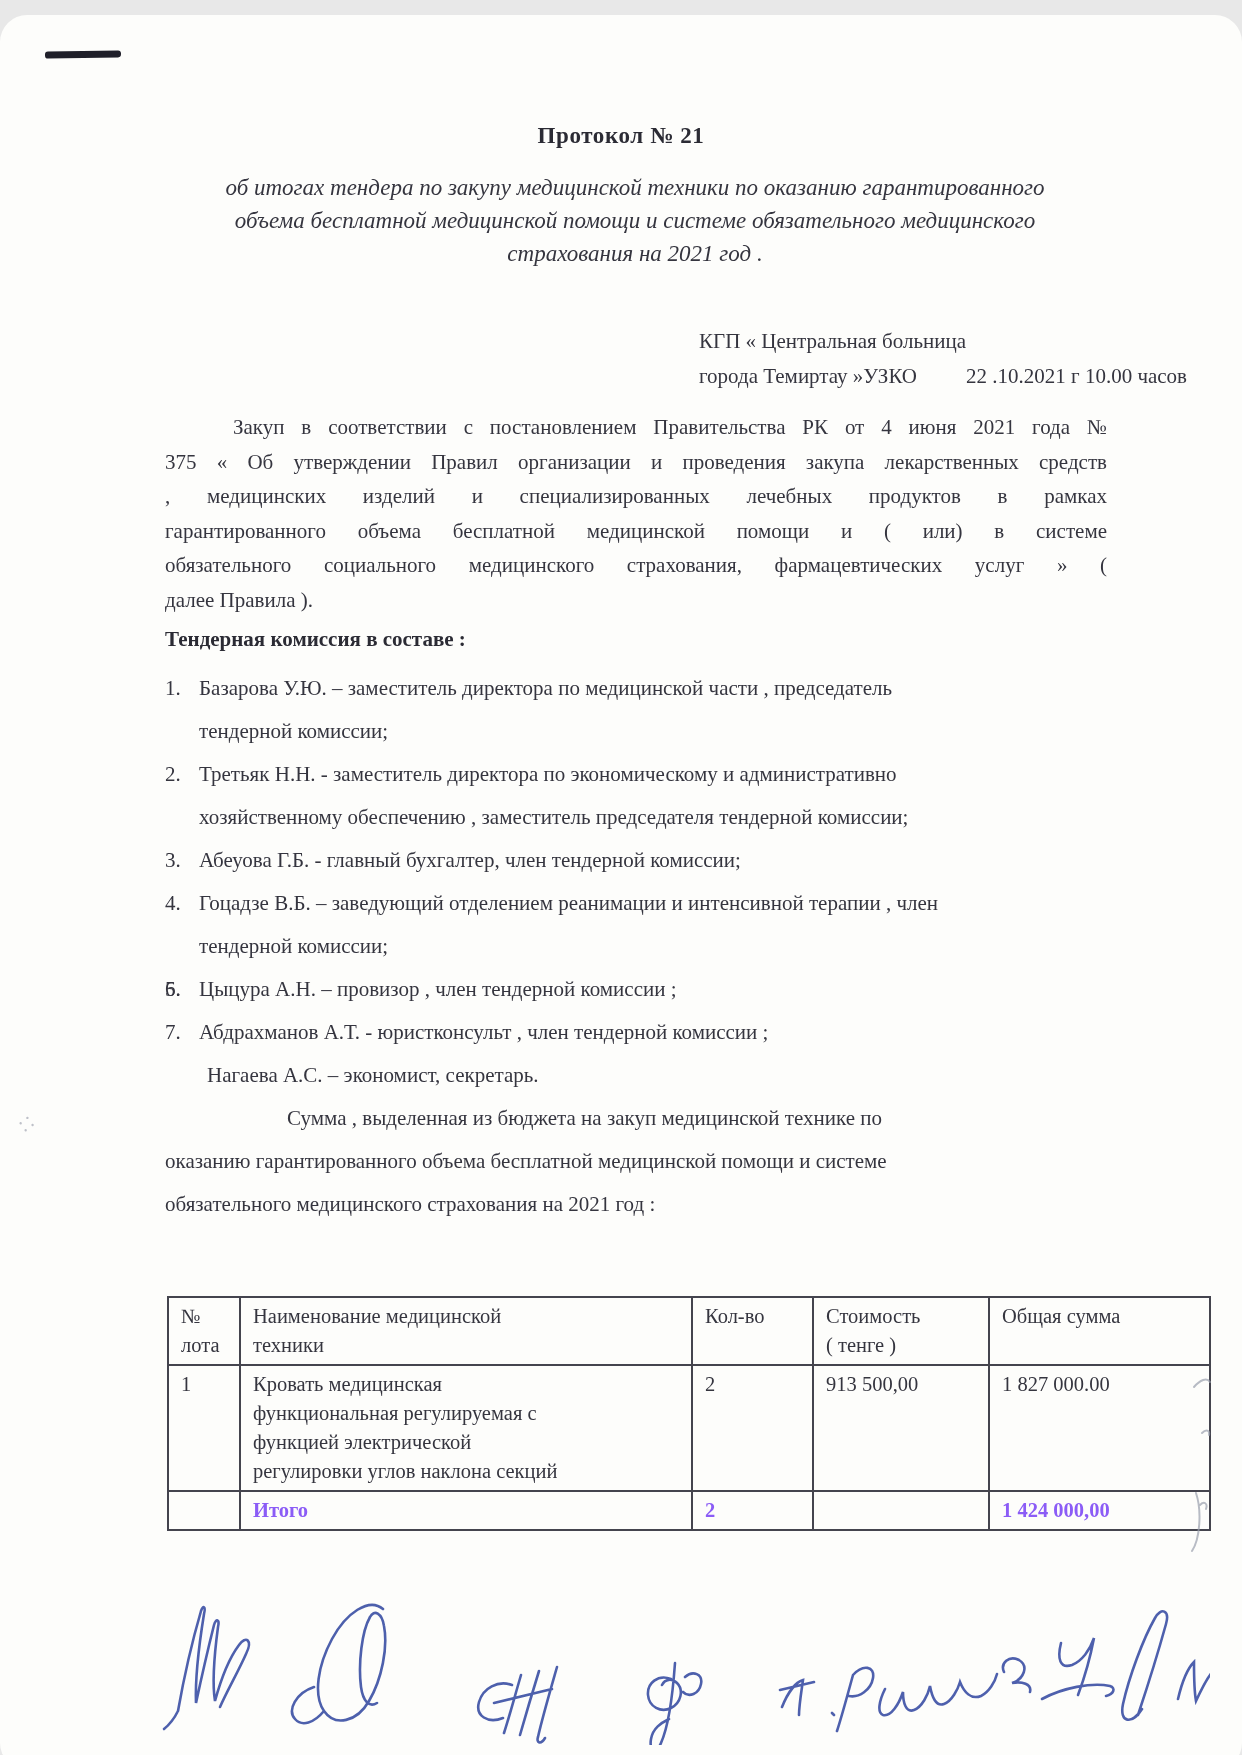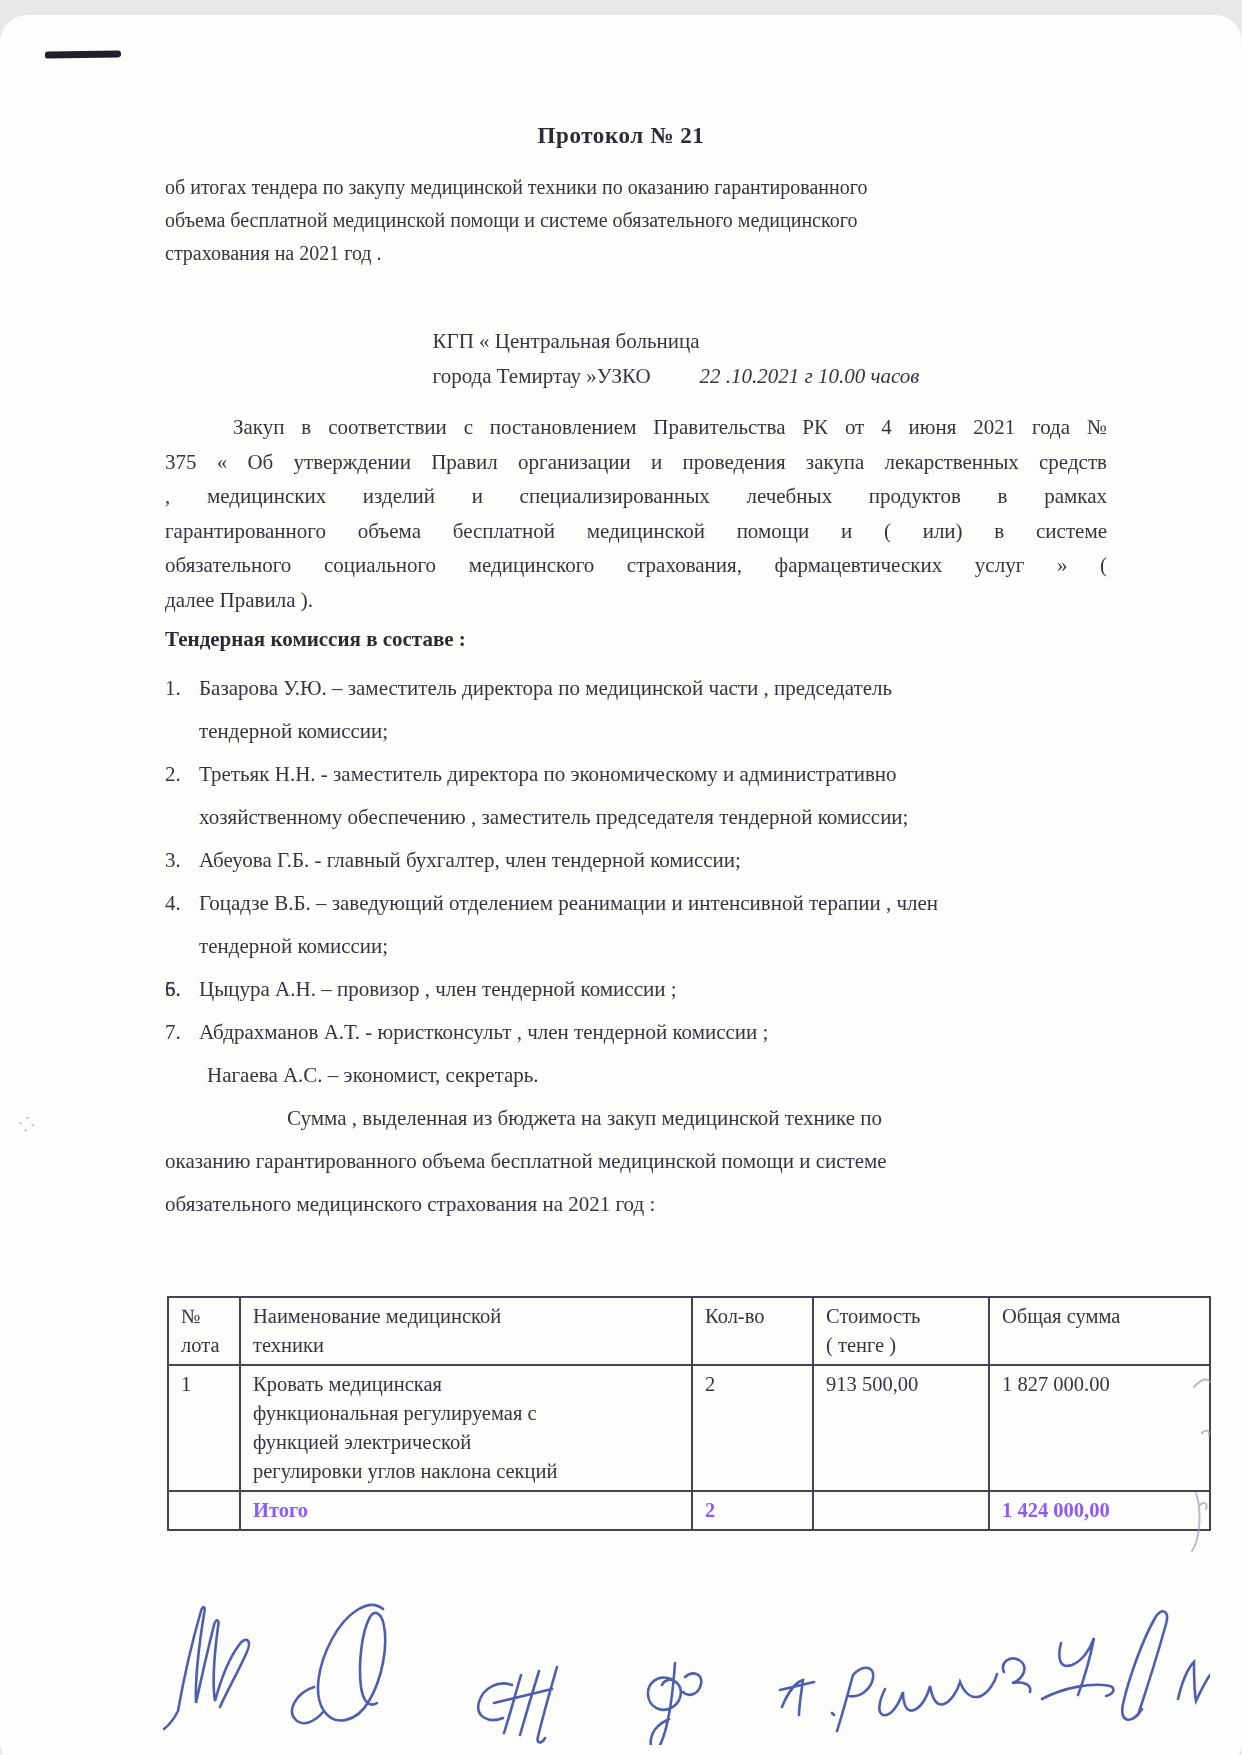--- a/index.html
+++ b/index.html
@@ -22,28 +22,28 @@
     color:#8b90a0;opacity:.55;font-size:20px;font-family:"DejaVu Serif",serif;
     transform:rotate(8deg);
   }
   .doc-title{
     margin:0;padding-top:108px;
     text-align:center;font-size:23px;font-weight:bold;letter-spacing:.6px;
     color:#2b2b34;
   }
   .subtitle{
     margin:22px auto 0 165px;width:940px;
-    font-size:20px;line-height:33px;
+    font-size:23px;line-height:33px;text-align:center;font-style:italic;
   }
   .org-row{
     margin:54px 0 0 165px;width:940px;
-    display:flex;justify-content:center;align-items:flex-end;
+    display:flex;justify-content:flex-end;align-items:flex-end;
     font-size:21px;line-height:35px;
   }
-  .org-right{margin-right:-82px;white-space:nowrap;font-style:italic;}
+  .org-right{margin-right:-82px;white-space:nowrap;}
   .intro{
     margin:16px 0 0 165px;width:942px;
     font-size:21px;line-height:34.5px;
   }
   .intro .jline{text-align:justify;text-align-last:justify;}
   .intro .first{padding-left:68px;}
   .heading{
     margin:4px 0 0 165px;width:940px;
     font-size:21px;font-weight:bold;line-height:36px;color:#2b2b34;
   }

